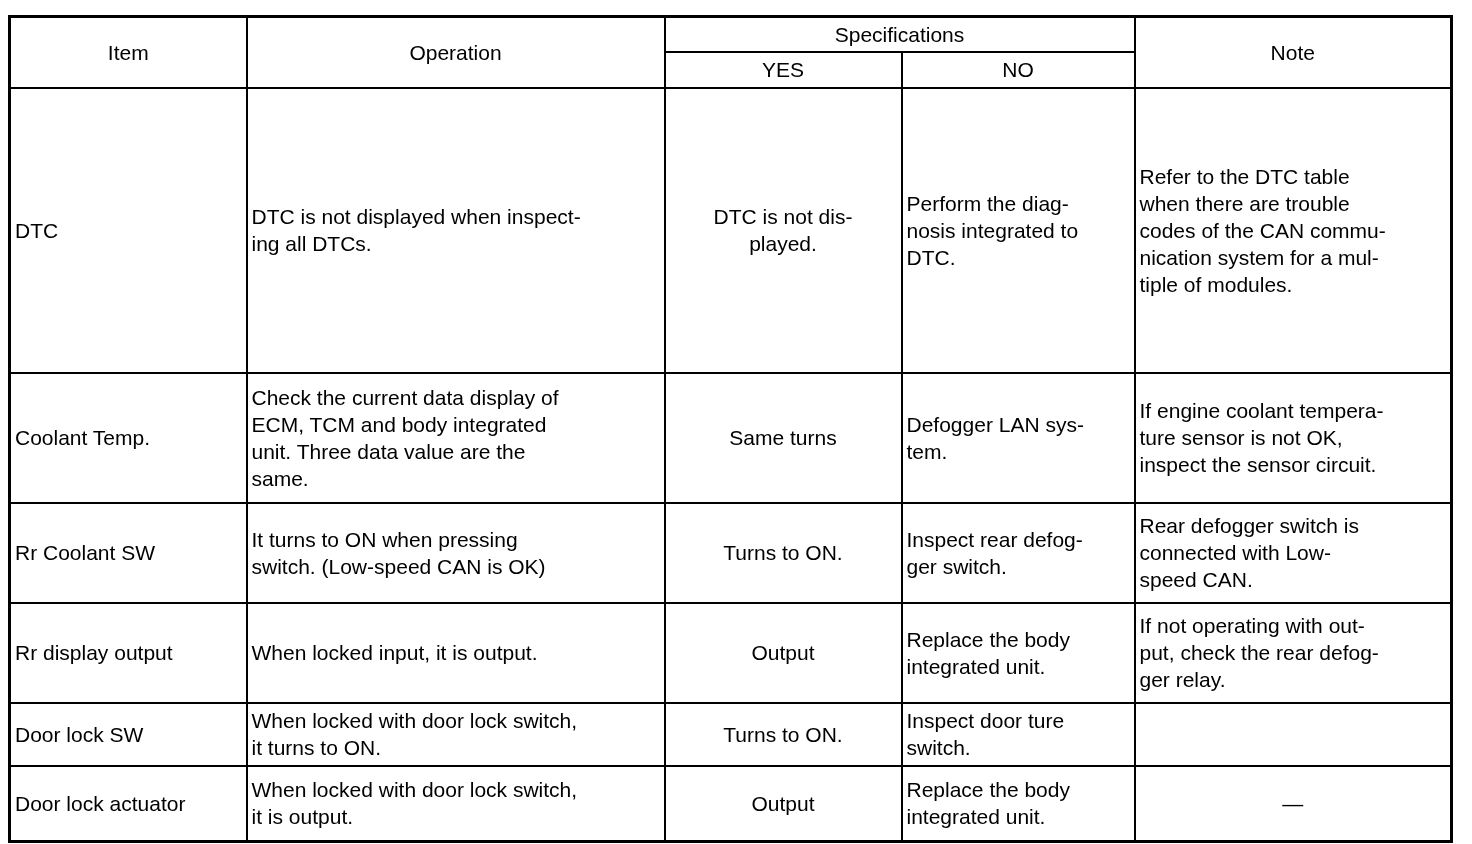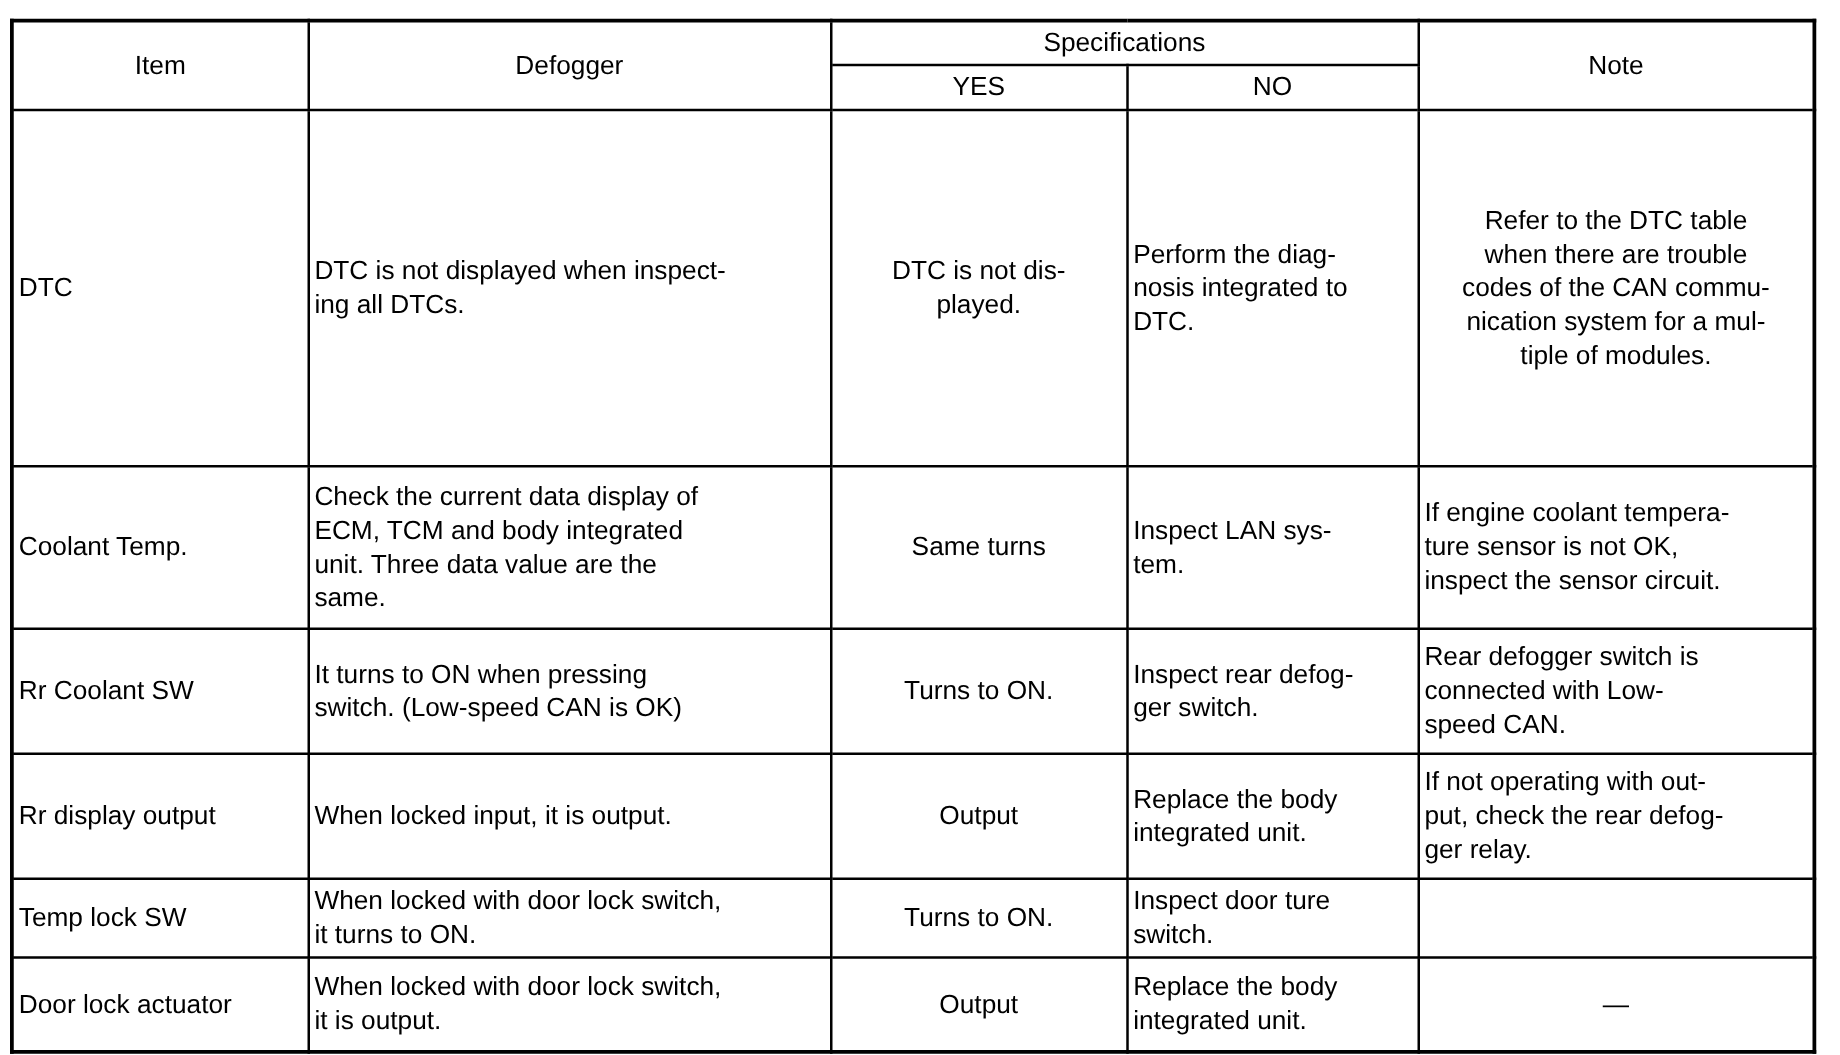--- a/index.html
+++ b/index.html
@@ -32,41 +32,41 @@
     font-weight: normal;
     font-size: 21px;
     line-height: 27px;
     vertical-align: middle;
     white-space: pre-line;
     overflow: hidden;
     padding: 2px 4px;
   }
   .al { text-align: left; padding: 3px 6px 3px 10px; }
   .ac { text-align: center; padding: 3px 2px; }
-  .vtop { vertical-align: top; padding-top: 4px; text-align: center; }
+  .vtop { vertical-align: top; padding-top: 4px; }
   .bb3 { border-bottom-width: 3px; }
   .bt4 { border-top-width: 4px; }
   .bt3 { border-top-width: 3px; }
 </style>
 </head>
 <body>
 
 <div class="page">
   <table class="spec-table">
     <colgroup>
       <col style="width:237px">
       <col style="width:418px">
       <col style="width:237px">
       <col style="width:233px">
       <col style="width:317px">
     </colgroup>
     <thead>
       <tr style="height:35px">
         <th rowspan="2" class="ac">Item</th>
-        <th rowspan="2" class="ac">Defogger</th>
+        <th rowspan="2" class="ac">Operation</th>
         <th colspan="2" class="ac bb3">Specifications</th>
         <th rowspan="2" class="ac">Note</th>
       </tr>
       <tr style="height:36px">
         <th class="ac">YES</th>
         <th class="ac">NO</th>
       </tr>
     </thead>
     <tbody>
       <tr style="height:285px">
@@ -84,21 +84,21 @@
 nication system for a mul-
 tiple of modules.</td>
       </tr>
       <tr style="height:130px">
         <td class="al">Coolant Temp.</td>
         <td class="al">Check the current data display of
 ECM, TCM and body integrated
 unit. Three data value are the
 same.</td>
         <td class="ac">Same turns</td>
-        <td class="al">Inspect LAN sys-
+        <td class="al">Defogger LAN sys-
 tem.</td>
         <td class="al">If engine coolant tempera-
 ture sensor is not OK,
 inspect the sensor circuit.</td>
       </tr>
       <tr style="height:100px">
         <td class="al bt4">Rr Coolant SW</td>
         <td class="al bt4">It turns to ON when pressing
 switch. (Low-speed CAN is OK)</td>
         <td class="ac bt4">Turns to ON.</td>
@@ -112,21 +112,21 @@
         <td class="al bt3">Rr display output</td>
         <td class="al bt3">When locked input, it is output.</td>
         <td class="ac bt3">Output</td>
         <td class="al bt3">Replace the body
 integrated unit.</td>
         <td class="al bt3">If not operating with out-
 put, check the rear defog-
 ger relay.</td>
       </tr>
       <tr style="height:63px">
-        <td class="al bt3">Temp lock SW</td>
+        <td class="al bt3">Door lock SW</td>
         <td class="al bt3">When locked with door lock switch,
 it turns to ON.</td>
         <td class="ac bt3">Turns to ON.</td>
         <td class="al bt3">Inspect door ture
 switch.</td>
         <td class="al bt3"></td>
       </tr>
       <tr style="height:76px">
         <td class="al">Door lock actuator</td>
         <td class="al">When locked with door lock switch,

